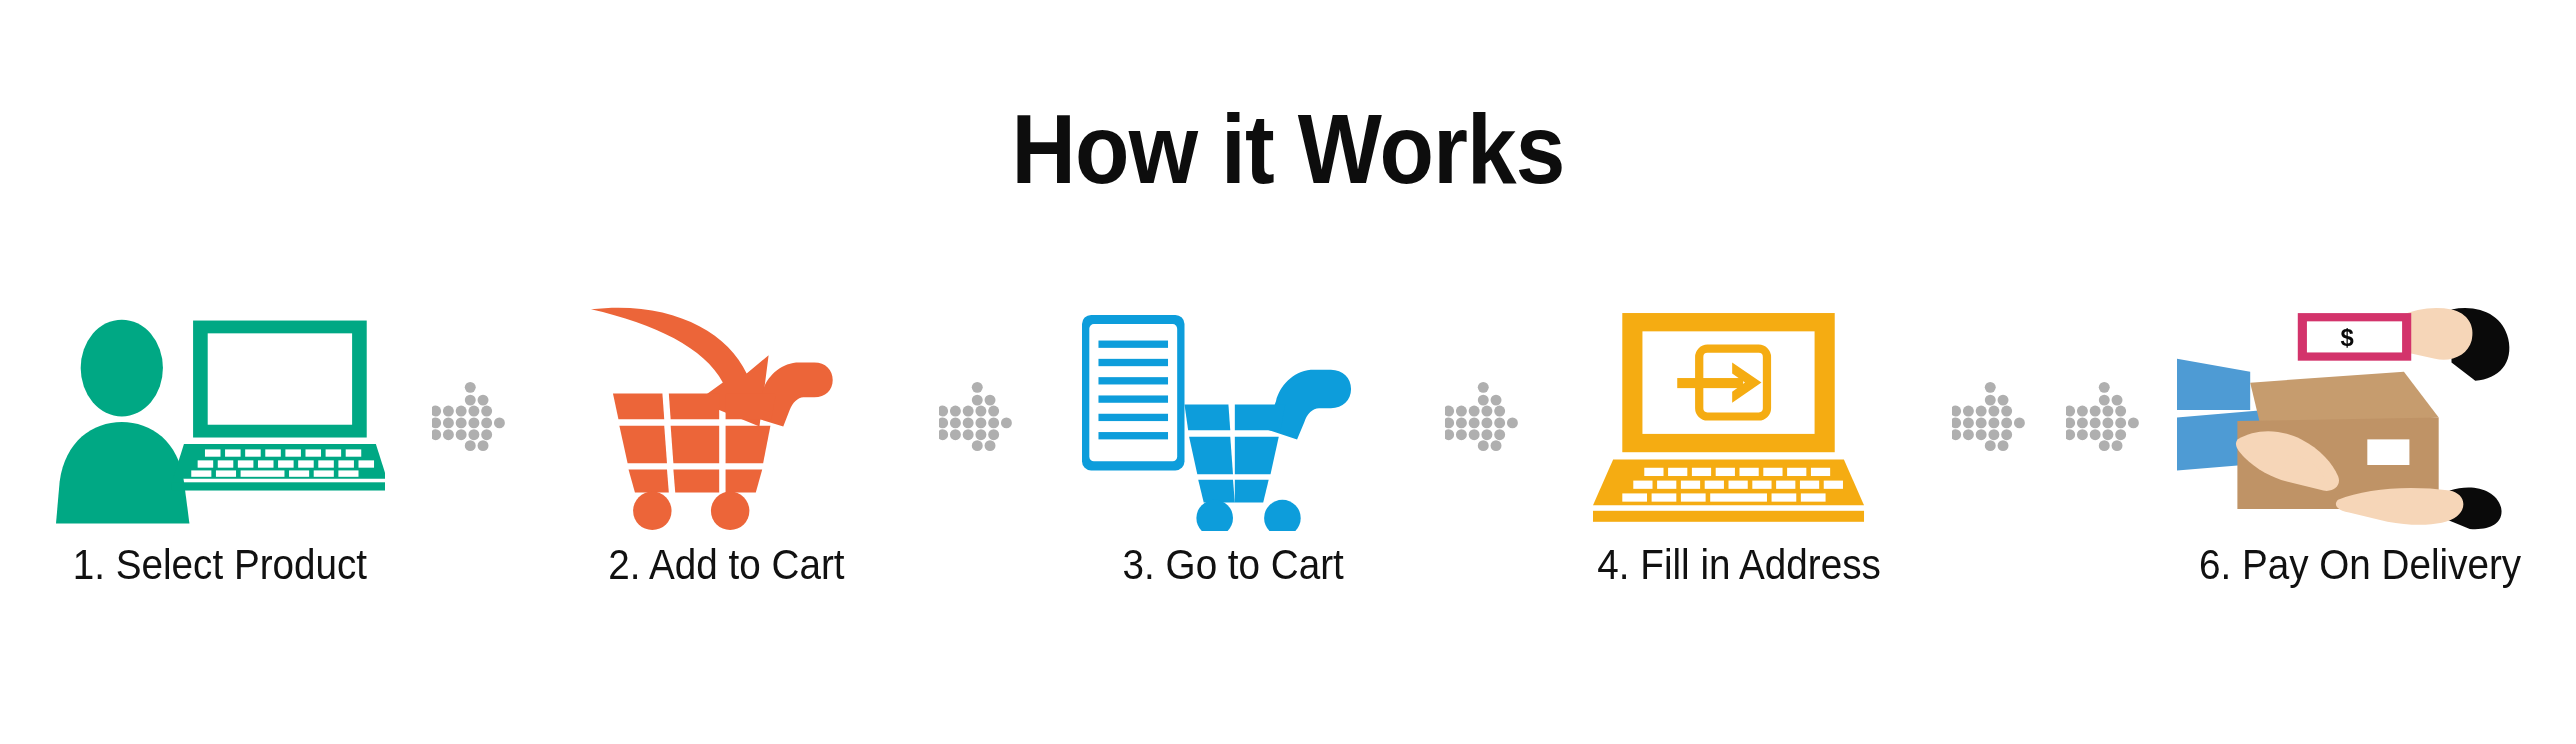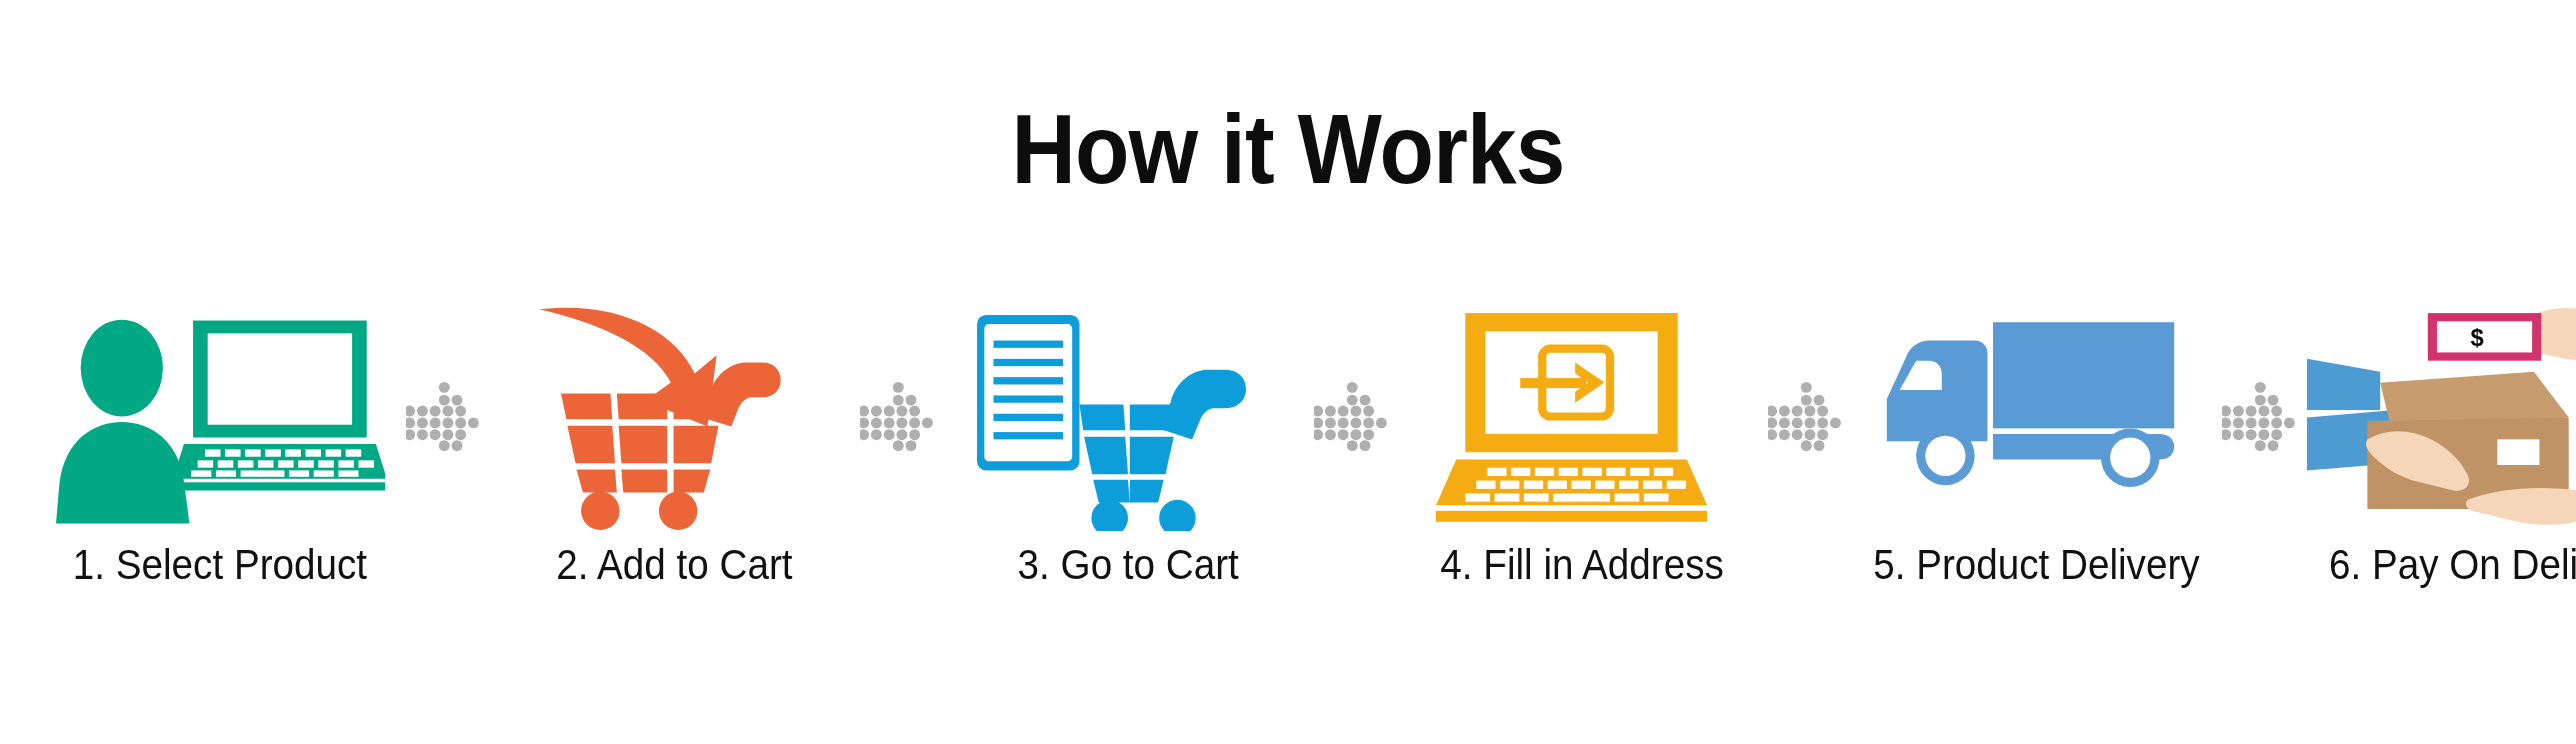--- a/index.html
+++ b/index.html
@@ -367,43 +367,20 @@
             <circle cx="18" cy="60" r="6"></circle>
             <circle cx="32" cy="60" r="6"></circle>
             <circle cx="46" cy="60" r="6"></circle>
             <circle cx="60" cy="60" r="6"></circle>
           <circle cx="42" cy="72" r="6"></circle>
             <circle cx="56" cy="72" r="6"></circle>
         </g>
       </svg>
     </div>
 
-    <div class="step">
-      <div class="step-art">
-        <svg width="302" height="229" viewBox="0 0 330 250">
-          <g fill="#5B9BD5">
-
-            <path d="M2 106 L24 58 C28 48 38 42 49 42 L98 42 C106 42 112 48 112 56 L112 152 L2 152 Z"></path>
-
-            <rect x="118" y="22" width="198" height="116"></rect>
-
-            <path d="M118 144 L300 144 C310 144 316 150 316 158 C316 166 310 172 300 172 L118 172 Z"></path>
-          </g>
-
-          <path d="M34 64 L48 64 C56 64 62 70 62 78 L62 96 L16 96 Z" fill="#ffffff"></path>
-
-          <circle cx="66" cy="168" r="32" fill="#5B9BD5"></circle>
-          <circle cx="66" cy="168" r="22" fill="#ffffff"></circle>
-
-          <circle cx="268" cy="170" r="32" fill="#5B9BD5"></circle>
-          <circle cx="268" cy="170" r="22" fill="#ffffff"></circle>
-        </svg>
-      </div>
-      <div class="step-label">5. Product Delivery</div>
-    </div>
 
     <div class="connector">
       <svg width="82" height="73" viewBox="0 0 90 80">
         <g fill="#AFAFAF">
           <circle cx="42" cy="8" r="6"></circle>
           <circle cx="42" cy="22" r="6"></circle>
             <circle cx="56" cy="22" r="6"></circle>
           <circle cx="4" cy="34" r="6"></circle>
             <circle cx="18" cy="34" r="6"></circle>
             <circle cx="32" cy="34" r="6"></circle>

